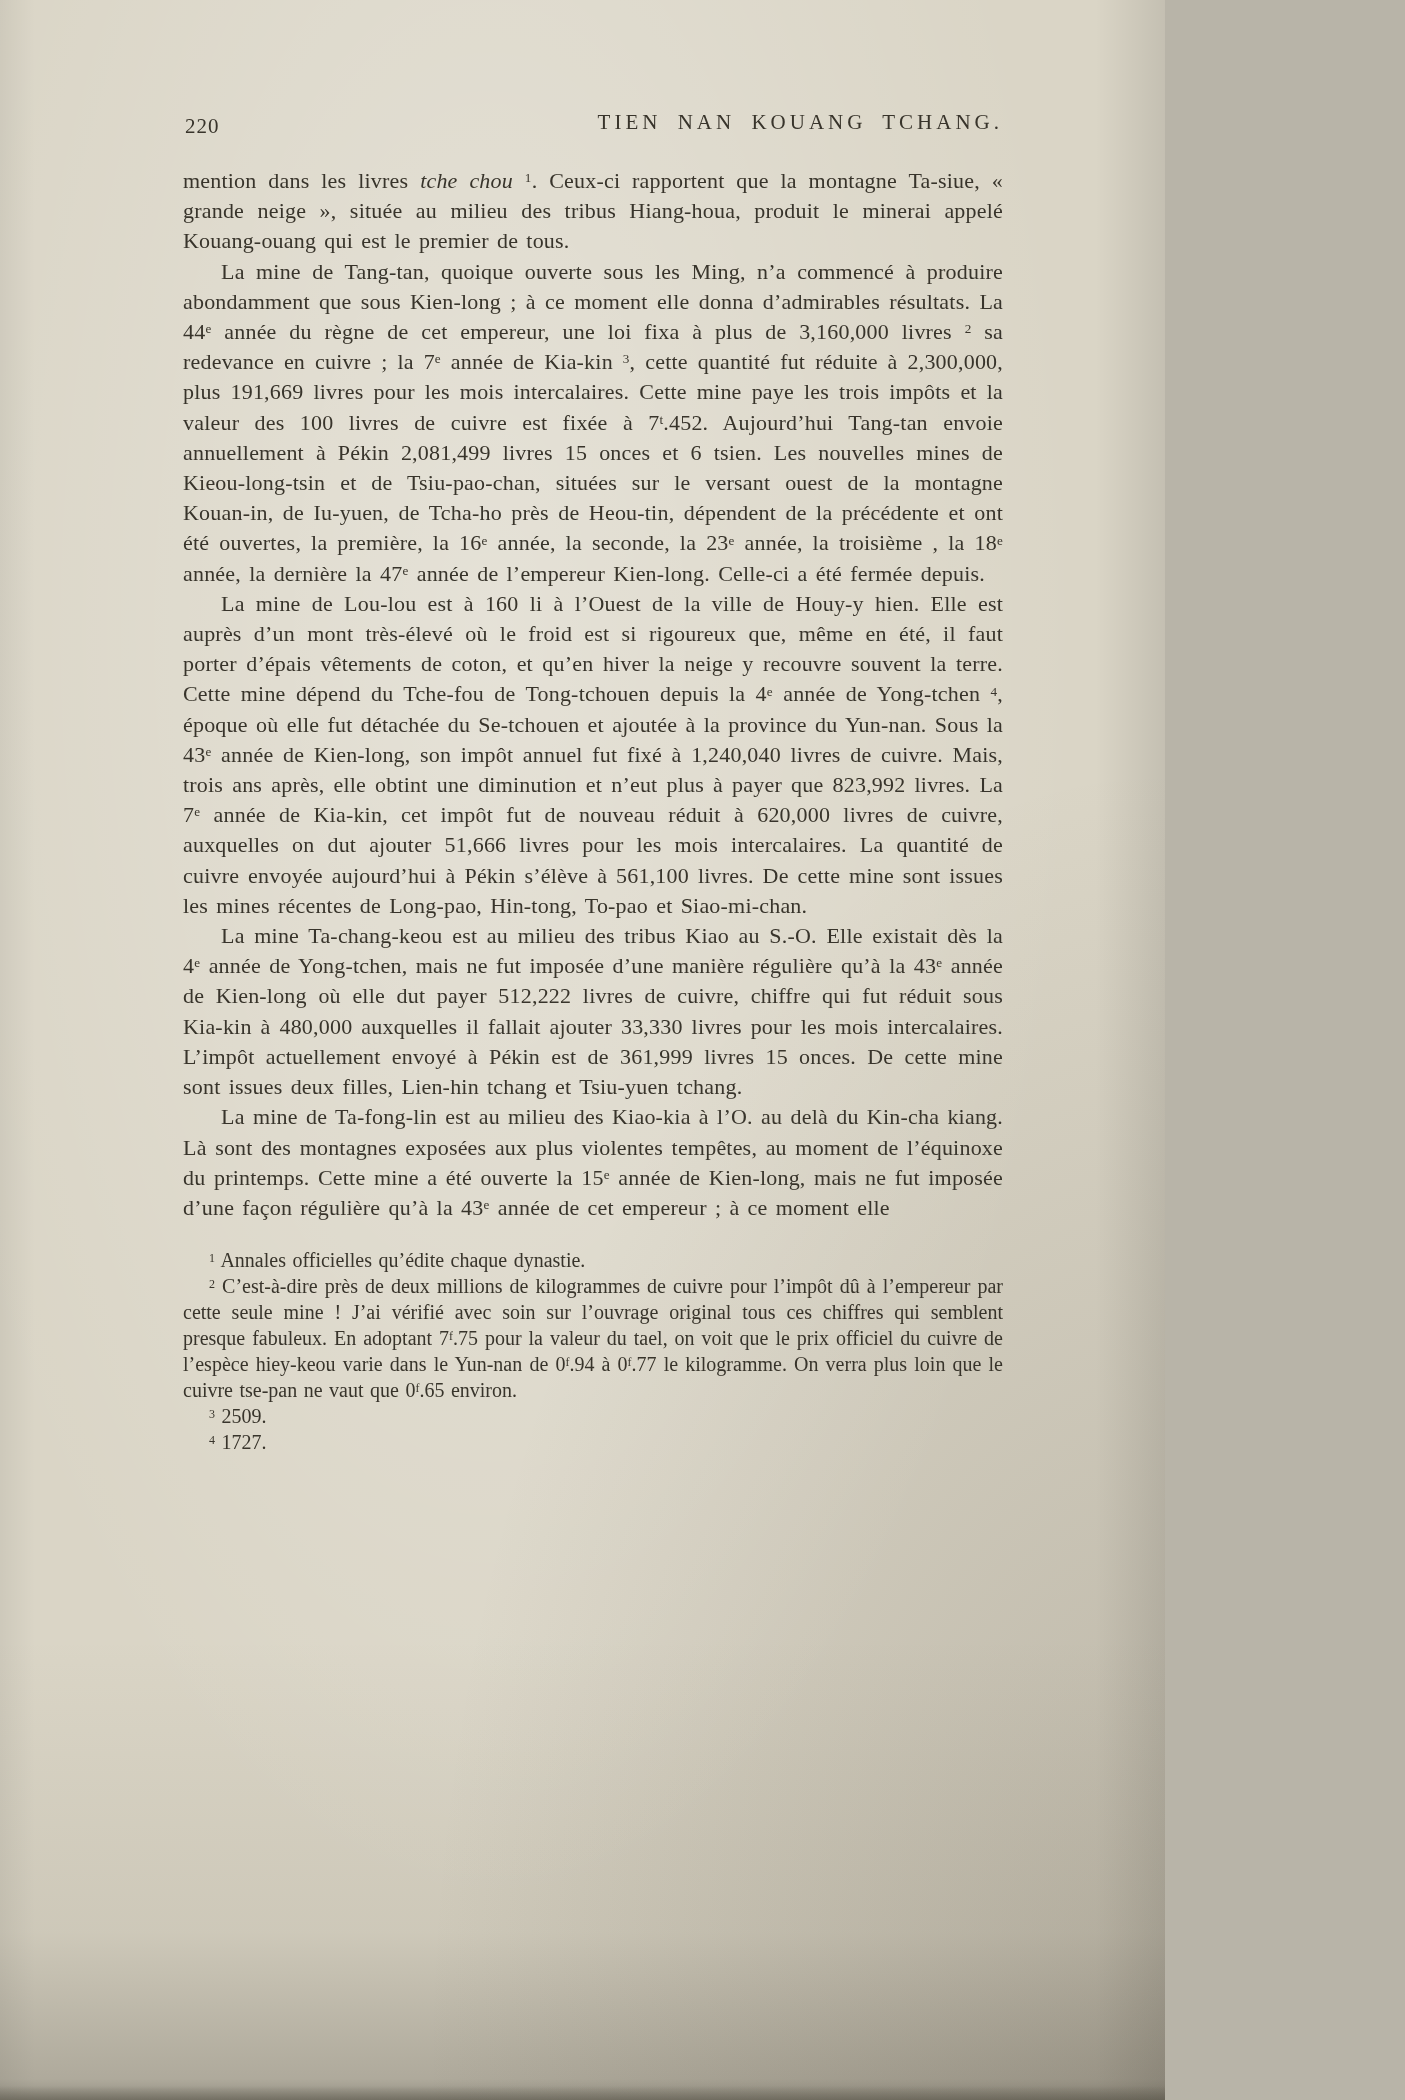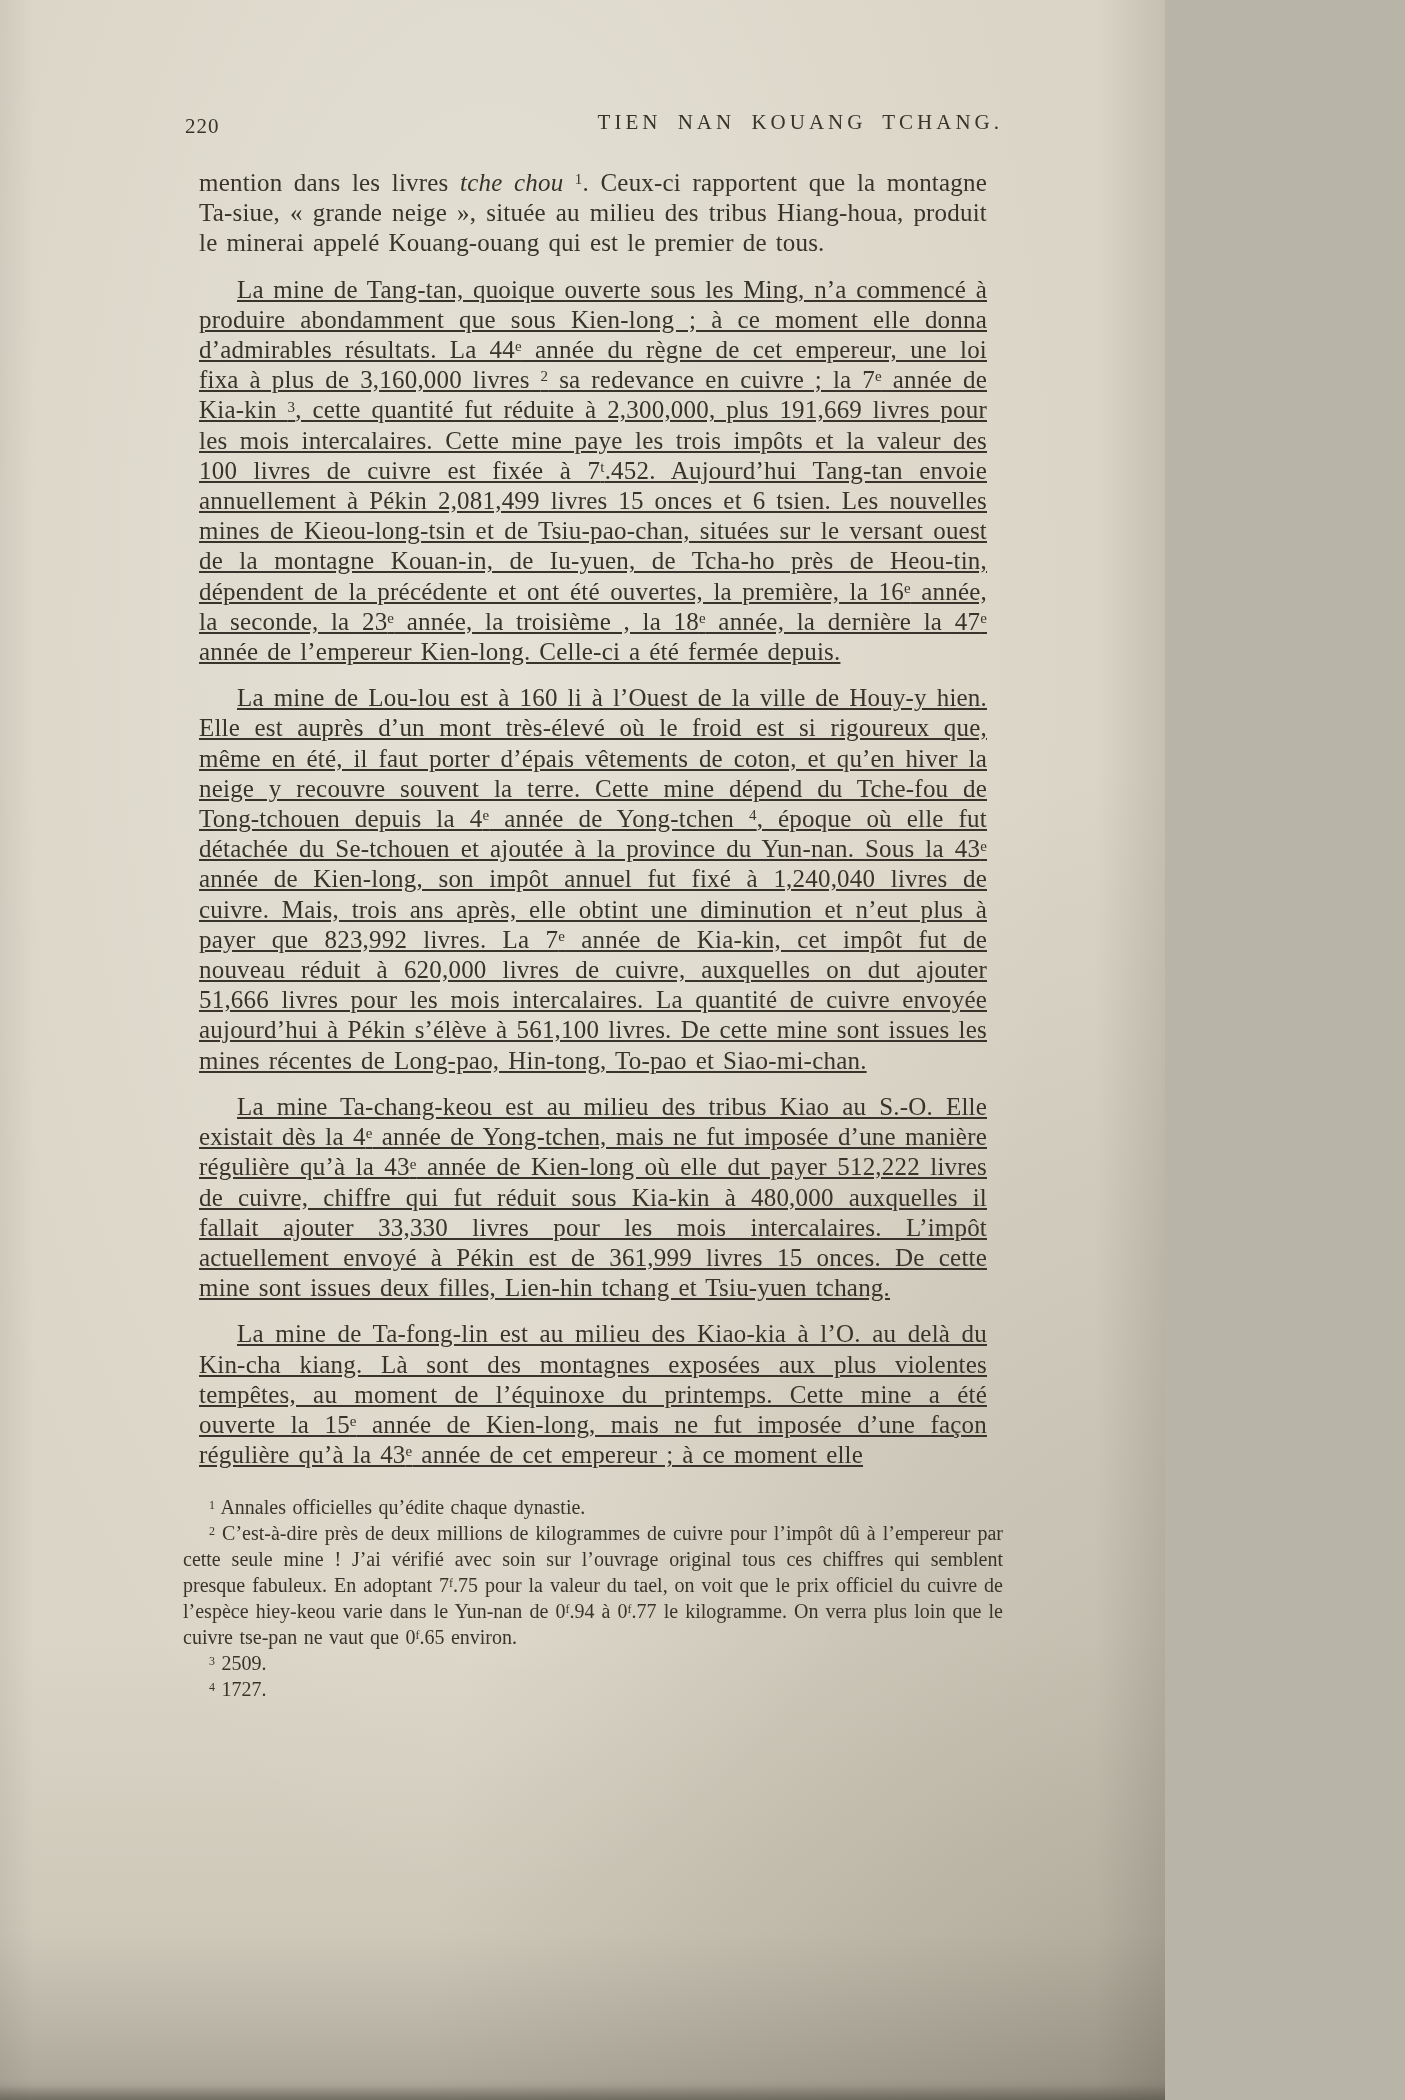--- a/index.html
+++ b/index.html
@@ -40,28 +40,28 @@
   }
   .running-title{
     text-align:right;
     font-size:21px;
     letter-spacing:4px;
     word-spacing:7px;
     padding-top:2px;
   }
   .body-text{margin-top:14px;}
   .body-text p{
-    margin:16px;
-    font-size:25px;
+    margin:0;
+    font-size:22px;
     line-height:30.2px;
     text-align:justify;
     word-spacing:2.5px;
     letter-spacing:0.2px;
   }
-  .body-text p.indent{text-indent:38px;text-decoration:underline;}
+  .body-text p.indent{text-indent:38px;}
   sup{
     font-size:0.60em;
     line-height:0;
     vertical-align:baseline;
     position:relative;
     top:-0.45em;
   }
   i{font-style:italic;}
   .footnotes{
     margin-top:24px;

